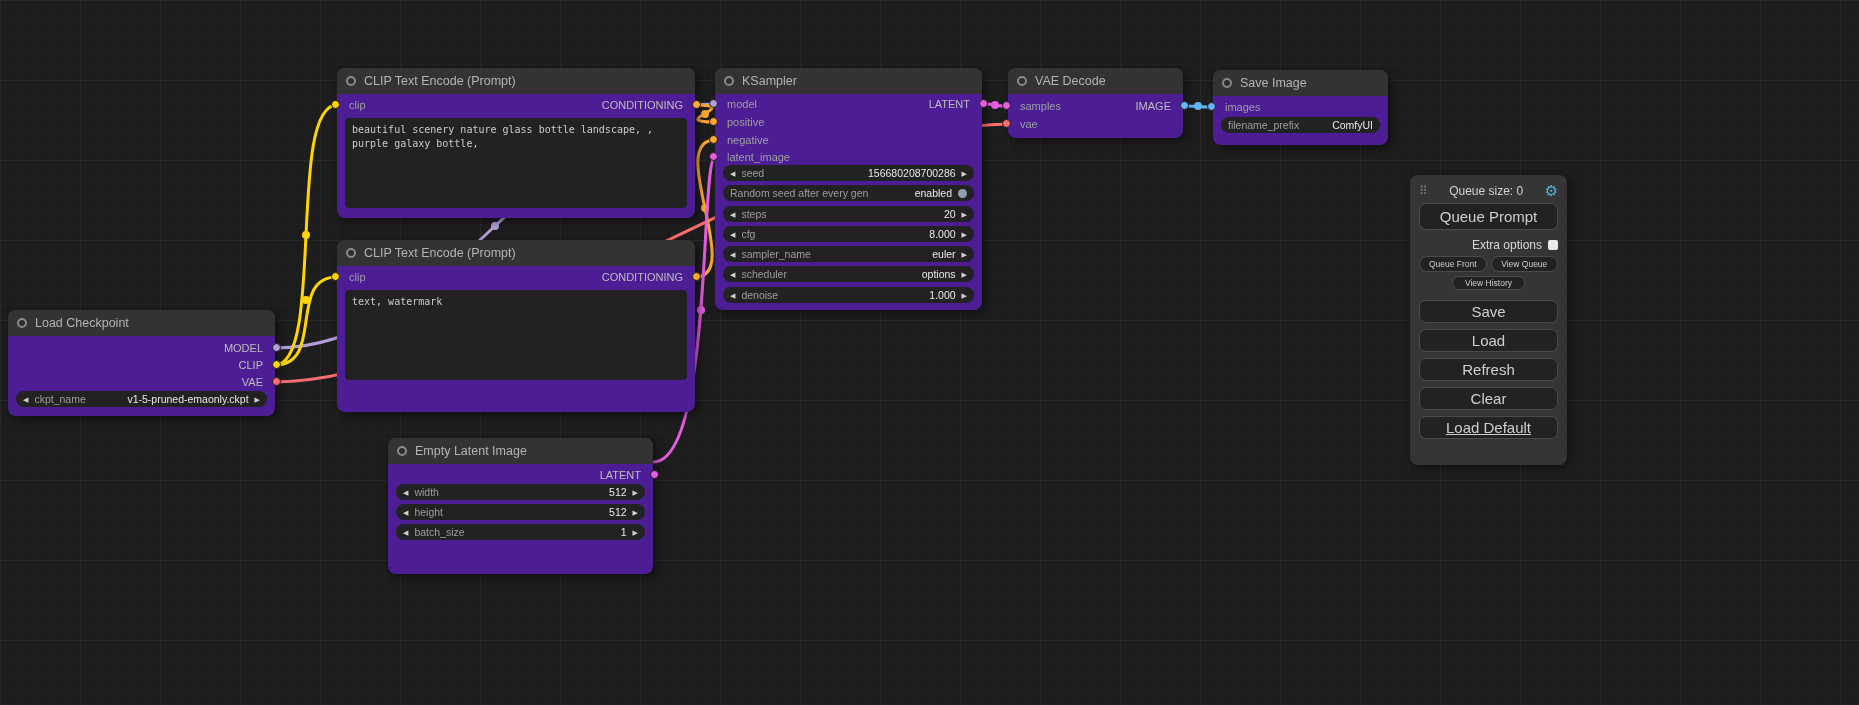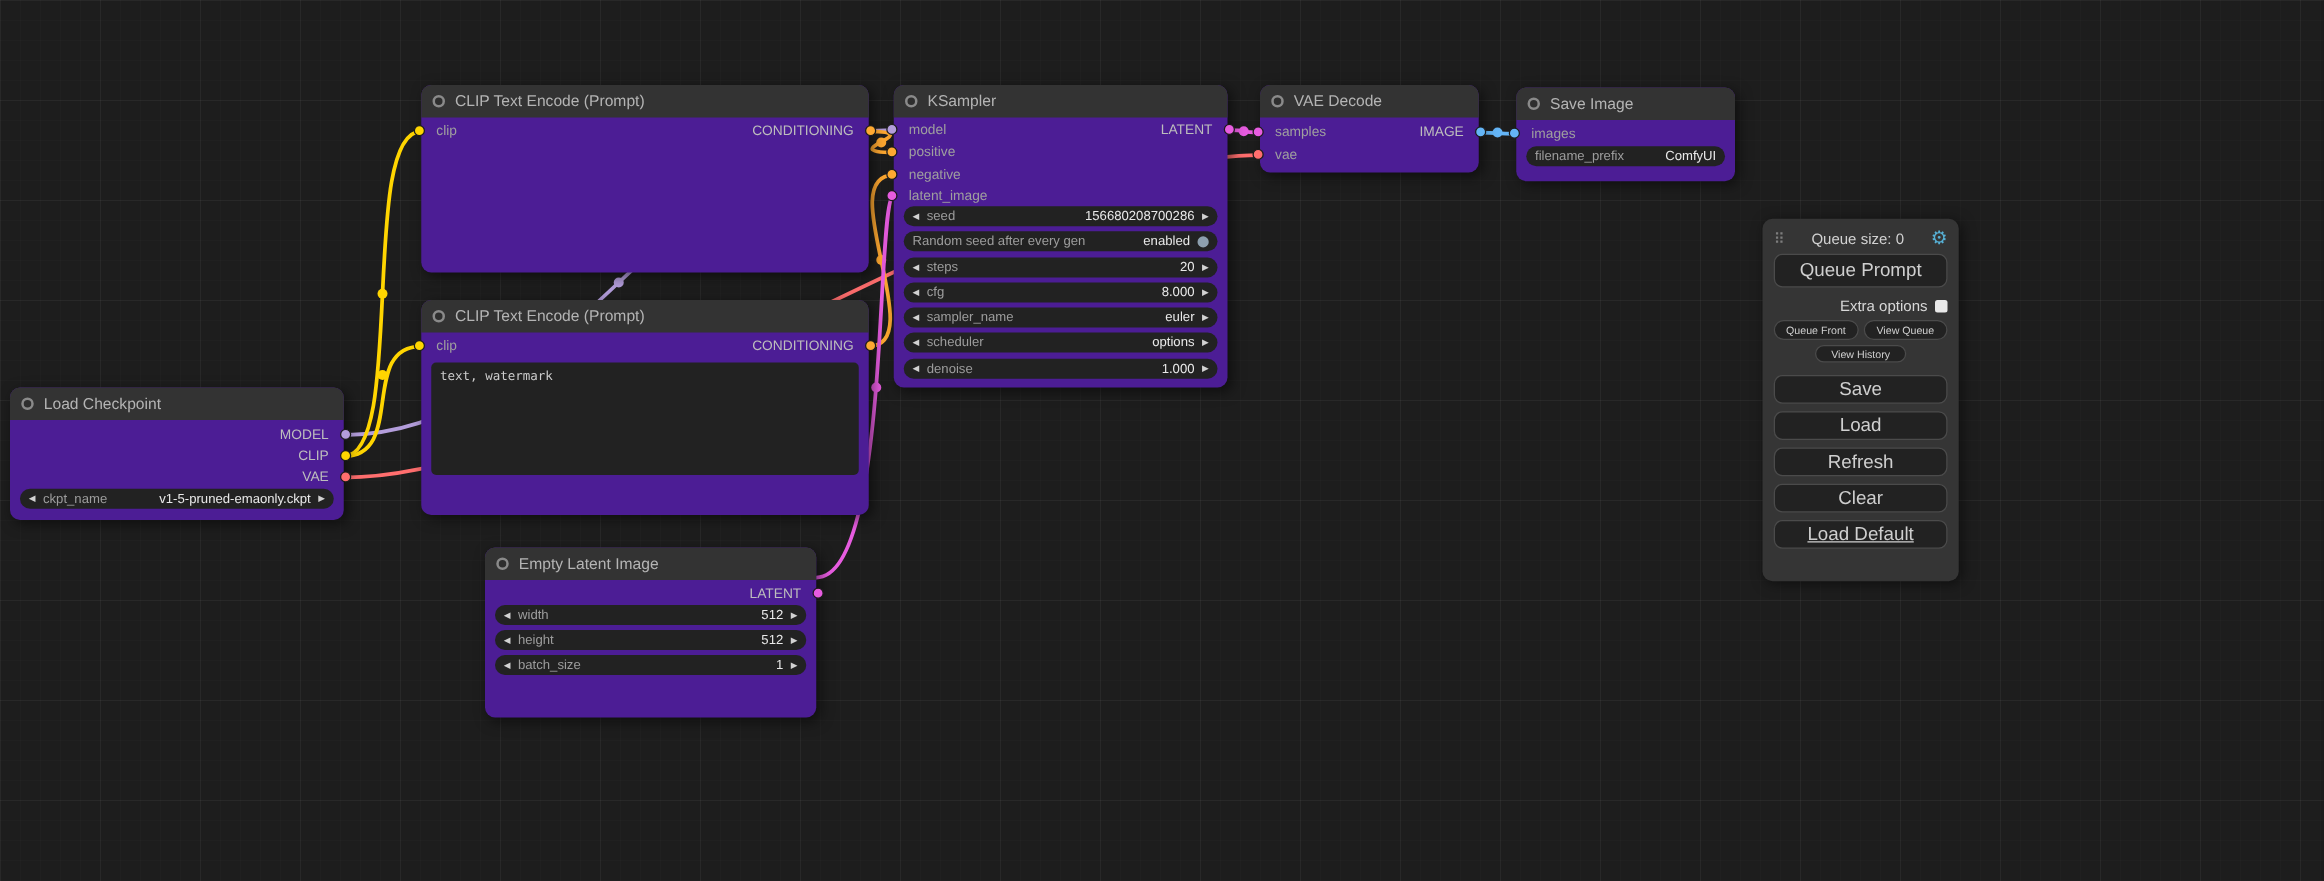--- a/index.html
+++ b/index.html
@@ -157,20 +157,21 @@
     <span class="title-text">CLIP Text Encode (Prompt)</span>
   </div>
   <div class="slot in" style="top:29px">
     <span>clip</span>
   </div>
   <span class="port in p-clip" style="top:32px"></span>
   <div class="slot out" style="top:29px">
     <span>CONDITIONING</span>
   </div>
   <span class="port out p-cond" style="top:32px"></span>
+  <div class="node-text" style="top:50px; height:90px">beautiful scenery nature glass bottle landscape, , purple galaxy bottle,</div>
 </div>
 
 <div class="node" style="left:337px; top:240px; width:358px; height:172px">
   <div class="node-title">
     <span class="collapse-dot"></span>
     <span class="title-text">CLIP Text Encode (Prompt)</span>
   </div>
   <div class="slot in" style="top:29px">
     <span>clip</span>
   </div>

